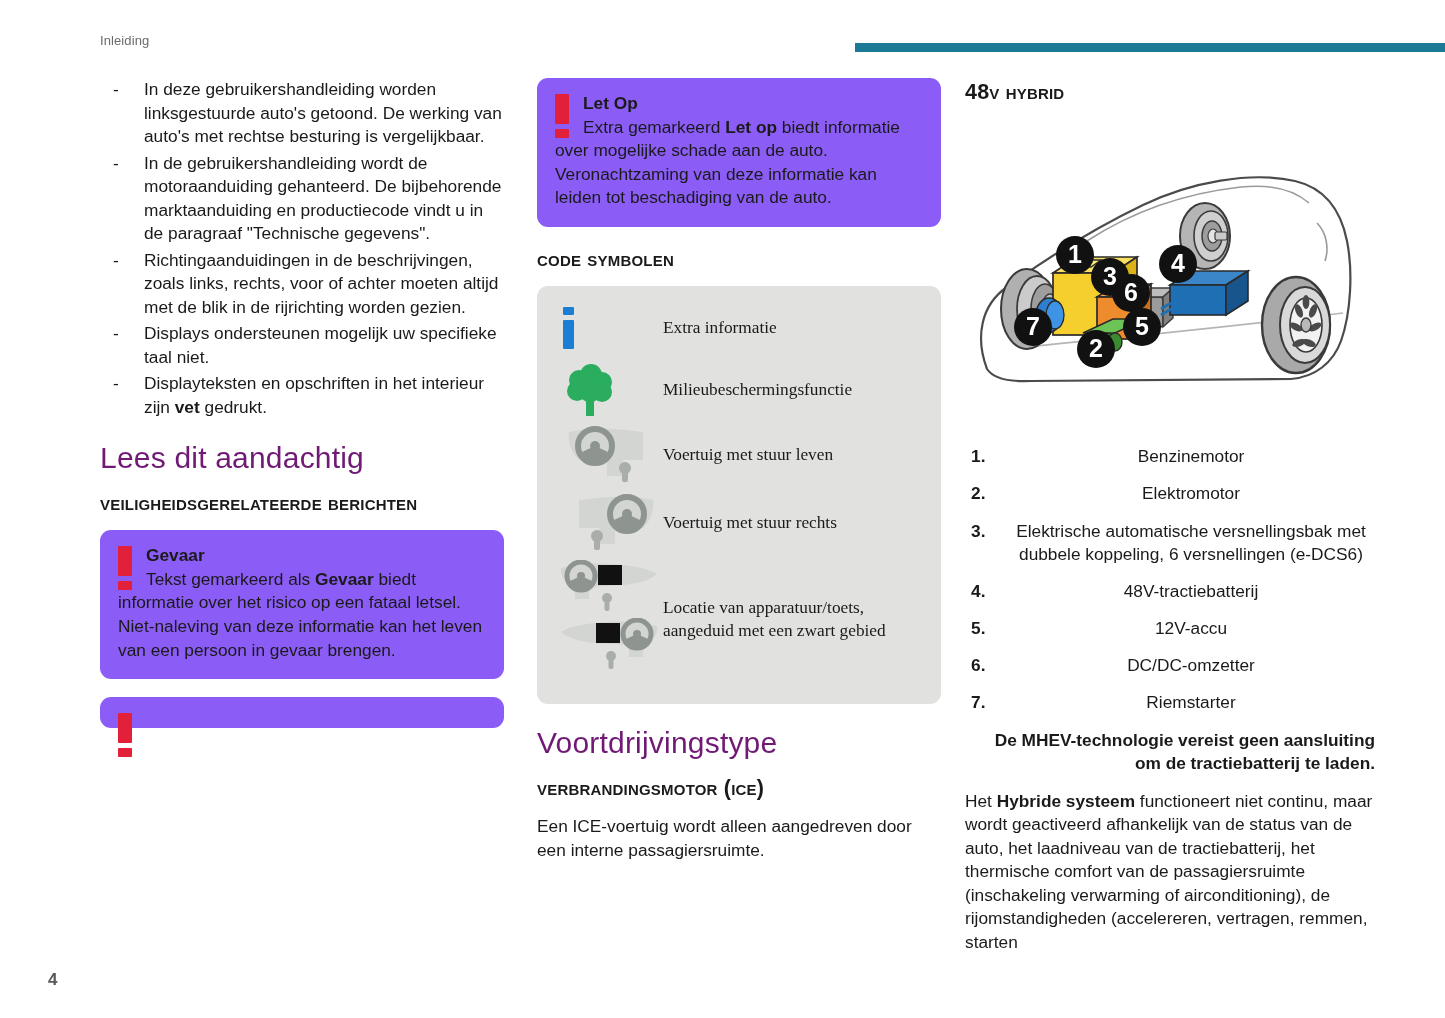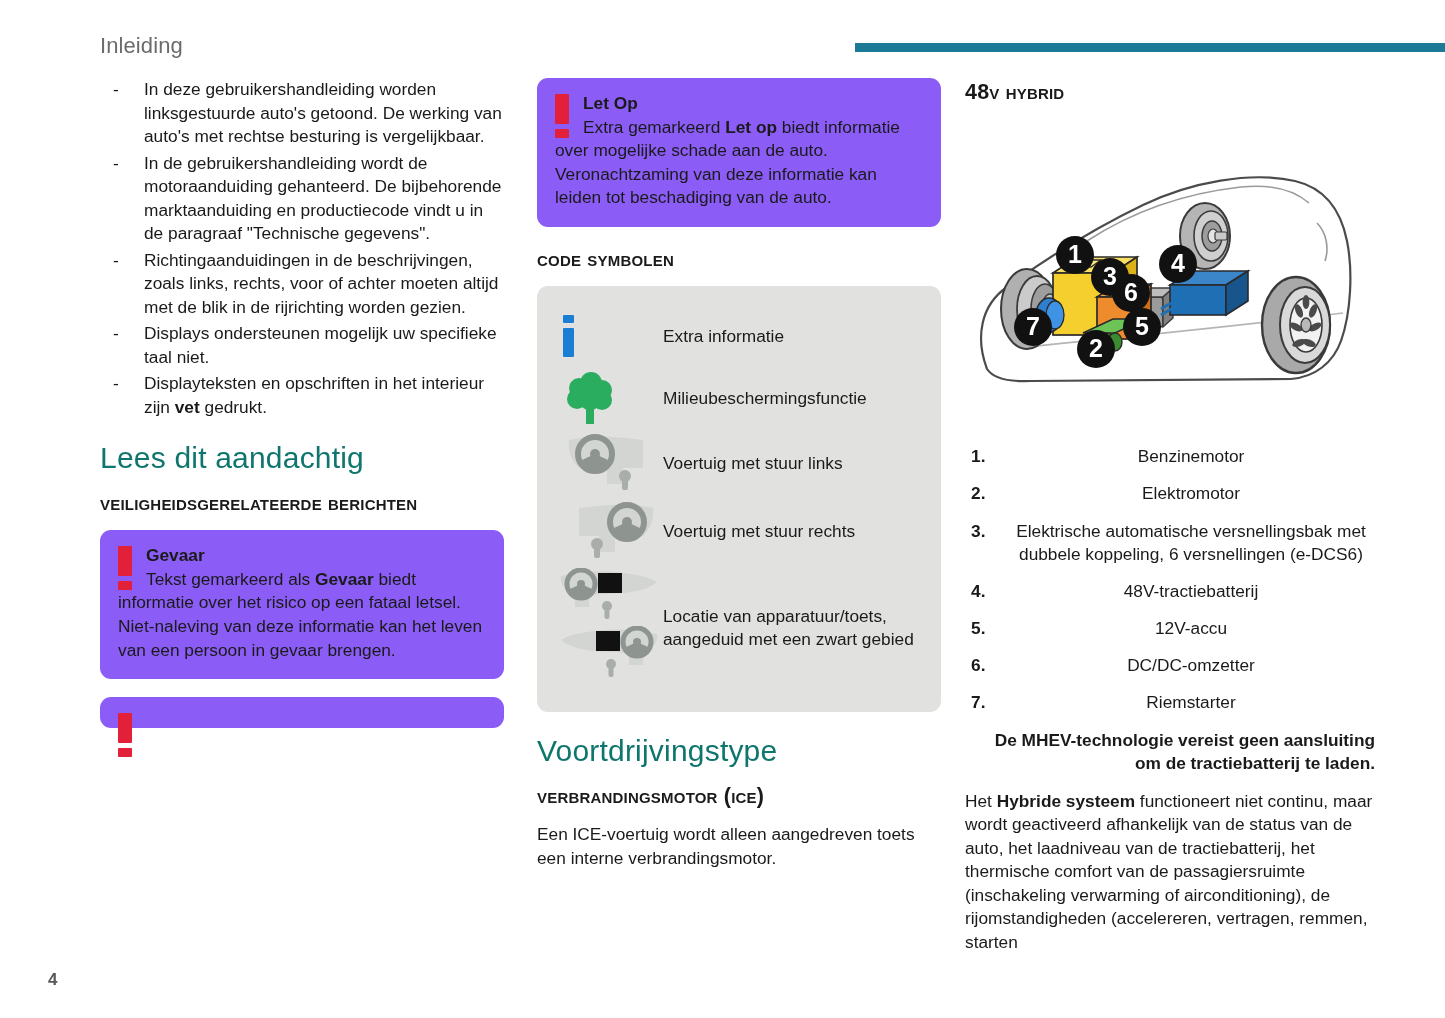--- a/index.html
+++ b/index.html
@@ -19,21 +19,21 @@
     position: relative;
     width: 1445px;
     height: 1018px;
   }
 
   
   .header-label {
     position: absolute;
     left: 100px;
     top: 33px;
-    font-size: 22px;
+    font-size: 13px;
     color: #6b6b6b;
     letter-spacing: .1px;
   }
   .header-bar {
     position: absolute;
     left: 855px;
     top: 43px;
     width: 590px;
     height: 9px;
     background: #1d7a96;
@@ -64,21 +64,21 @@
   ul.dash-list > li .dash {
     position: absolute;
     left: 13px;
     top: 0;
   }
 
   
   h1.grey-heading {
     font-size: 30px;
     font-weight: 400;
-    color: #0f766e;
+    color: #701a75;
     margin: 22px 0 14px 0;
     letter-spacing: .2px;
   }
   h2.smallcaps {
     font-size: 21.5px;
     font-weight: bold;
     margin: 0 0 12px 0;
     letter-spacing: .2px;
     line-height: 1.36;
     font-variant: small-caps;
@@ -106,22 +106,23 @@
     font-weight: bold;
     display: inline;
   }
   .callout .c-body { display: inline; }
   .callout p { margin: 0; }
 
   
   .symbol-panel {
     background: #e1e1e0;
     border-radius: 11px;
-    padding: 22px 16px 18px 16px;
+    padding: 14px 16px 18px 16px;
     margin-bottom: 22px;
+    font-family: Liberation Serif, serif;
   }
   .sym-row {
     display: flex;
     align-items: center;
     min-height: 56px;
     margin-bottom: 6px;
   }
   .sym-icon {
     width: 110px;
     flex: 0 0 110px;
@@ -304,21 +305,21 @@
             <path d="M8 8 q24 -6 56 -2 l18 2 0 28 -20 0 0 16 -16 0 0 -16 -28 0 q-12 -12 -10 -28 z" fill="#d2d5d2"></path>
             <circle cx="34" cy="22" r="17" fill="none" stroke="#8e9490" stroke-width="6"></circle>
             <path d="M34 22 l-13 6 a14 14 0 0 0 26 0 z" fill="#8e9490"></path>
             <circle cx="34" cy="22" r="5" fill="#8e9490"></circle>
             <g fill="#a9aeaa">
               <circle cx="64" cy="44" r="6"></circle>
               <rect x="61" y="46" width="6" height="12" rx="2"></rect>
             </g>
           </svg>
         </span>
-        <span class="sym-text">Voertuig met stuur links</span>
+        <span class="sym-text">Voertuig met stuur leven</span>
       </div>
 
       <div class="sym-row">
         <span class="sym-icon">
           <svg width="100" height="62" viewBox="0 0 100 62">
             <path d="M92 8 q-24 -6 -56 -2 l-18 2 0 28 20 0 0 16 16 0 0 -16 28 0 q12 -12 10 -28 z" fill="#d2d5d2"></path>
             <circle cx="66" cy="22" r="17" fill="none" stroke="#8e9490" stroke-width="6"></circle>
             <path d="M66 22 l-13 6 a14 14 0 0 0 26 0 z" fill="#8e9490"></path>
             <circle cx="66" cy="22" r="5" fill="#8e9490"></circle>
             <g fill="#a9aeaa">
@@ -355,21 +356,21 @@
             </g>
           </svg>
         </span>
         <span class="sym-text">Locatie van apparatuur/toets, aangeduid met een zwart gebied</span>
       </div>
 
     </div>
 
     <h1 class="grey-heading">Voortdrijvingstype</h1>
     <h2 class="smallcaps tight">Verbrandingsmotor (ICE)</h2>
-    <p class="body ice-para">Een ICE-voertuig wordt alleen aangedreven toets een interne verbrandingsmotor.</p>
+    <p class="body ice-para">Een ICE-voertuig wordt alleen aangedreven door een interne passagiersruimte.</p>
 
   </div>
 
   <div class="col col-3">
 
     <h2 class="smallcaps">48V Hybrid</h2>
 
     <div class="car-figure">
       <svg width="400" height="290" viewBox="0 0 400 290">
 

